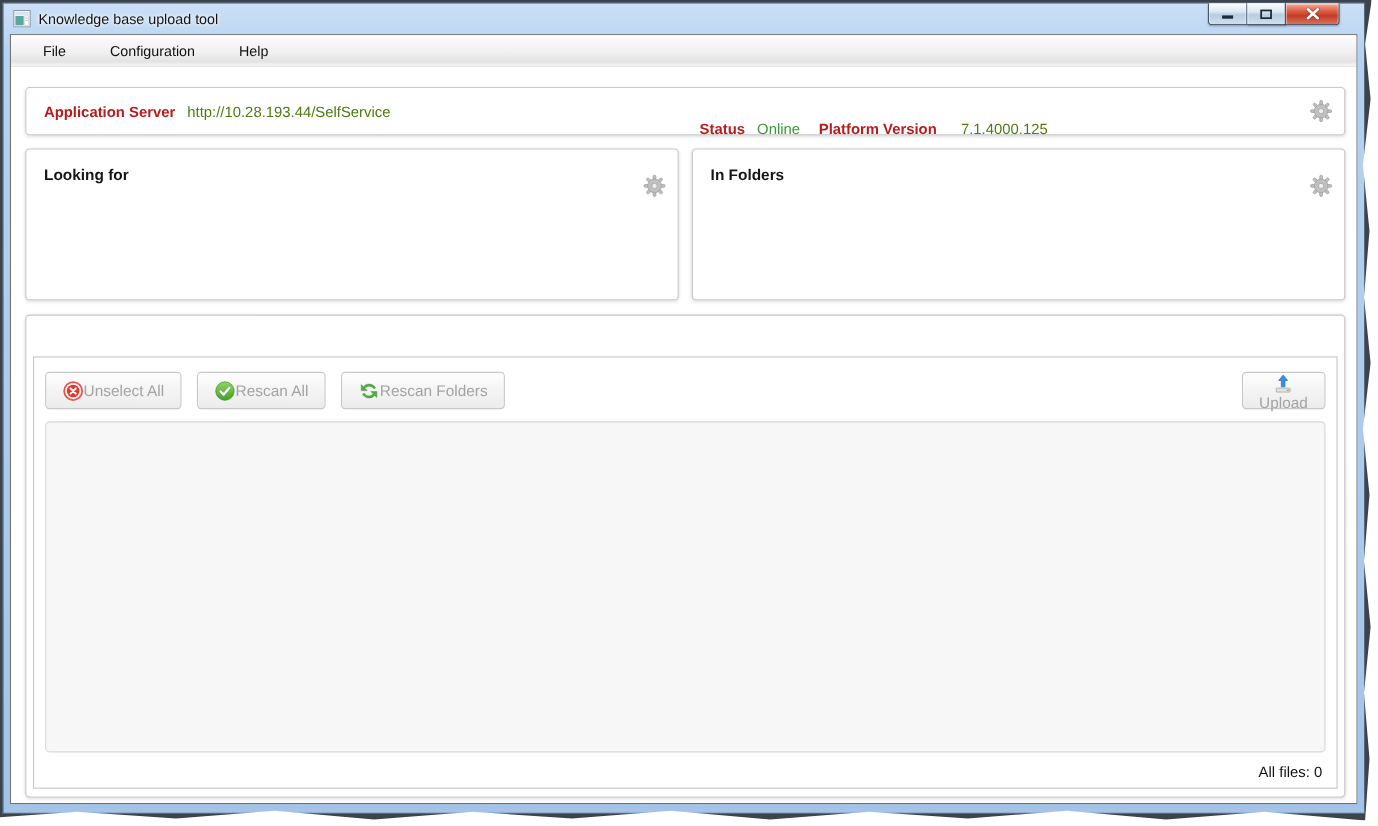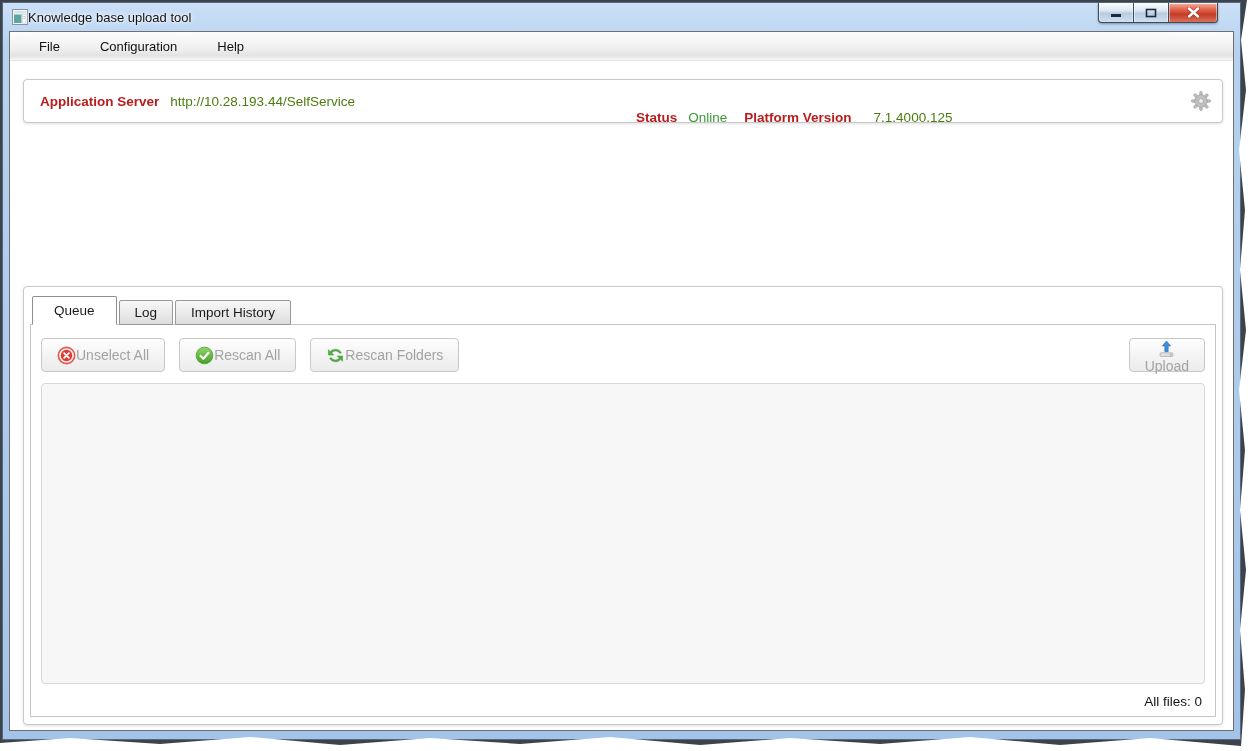--- a/index.html
+++ b/index.html
@@ -13,21 +13,21 @@
       1240px 270px,1246px 330px,1239px 390px,1245px 450px,1240px 510px,1246px 570px,
       1240px 630px,1245px 690px,1241px 746px,1150px 738px,1060px 745px,970px 737px,
       880px 744px,790px 738px,700px 745px,610px 737px,520px 744px,430px 738px,340px 745px,
       250px 737px,160px 744px,70px 738px,0px 743px);}
 
   
   .window{position:absolute;left:2px;top:2px;width:1237px;height:736px;
     border:1px solid #54687f;
     background:linear-gradient(180deg,#cce0f7 0%,#b6d2f0 6%,#aecbec 50%,#a4c3e8 100%);}
   .titlebar{position:absolute;left:0;top:0;right:0;height:28px;display:flex;align-items:center;
-    padding-left:9px;}
+    padding-left:9px;gap:7px;}
   .title{font-size:13px;color:#121212;text-shadow:0 0 6px #fff,0 0 3px #fff;}
   .winbtns{position:absolute;top:0;right:22px;display:flex;z-index:5;
     filter:drop-shadow(0 1px 1px rgba(0,0,0,.35));}
   .winbtn{width:34px;height:19px;border:1px solid #3c4c5c;border-top:none;
     display:flex;align-items:center;justify-content:center;
     background:linear-gradient(180deg,#fdfeff 0%,#dbe7f3 40%,#b8cce1 55%,#cfe0ef 100%);
     box-shadow:inset 0 1px 0 rgba(255,255,255,.75),inset 1px 0 0 rgba(255,255,255,.45),
       inset -1px 0 0 rgba(255,255,255,.45);}
   .winbtn.min{border-radius:0 0 0 4px;}
   .winbtn.max{border-left:none;}
@@ -167,27 +167,40 @@
               <span class="b" style="margin-left:6px;">Platform Version</span>
               <span class="v">7.1.4000.125</span>
             </div>
             <span class="gear">
               <svg width="22" height="22">
                   <use href="#gearsym"></use>
                 </svg>
             </span>
           </div>
 
+          <div class="half-row">
+            <div class="card half-card">
+              <div class="card-title">Looking for</div>
+              <span class="gear">
+                <svg width="22" height="22">
+                    <use href="#gearsym"></use>
+                  </svg>
+              </span>
+            </div>
+            <div class="card half-card">
+              <div class="card-title">In Folders</div>
+              <span class="gear">
+                <svg width="22" height="22">
+                    <use href="#gearsym"></use>
+                  </svg>
+              </span>
+            </div>
+          </div>
 
           <div class="card main-card">
-            <div class="tabstrip">
-              <div class="tab active">Queue</div>
-              <div class="tab">Log</div>
-              <div class="tab">Import History</div>
-            </div>
 
             <div class="tabpage">
 
               <div class="toolbar">
                 <button class="btn">
                   <span class="bicon">
                     <svg viewBox="0 0 20 20" width="19" height="19" xmlns="http://www.w3.org/2000/svg">
                       <circle cx="10" cy="10" r="8.6" fill="#fdecec" stroke="#e05a52" stroke-width="1.7"></circle>
                       <circle cx="10" cy="10" r="6" fill="#dd3b32"></circle>
                       <path d="M7.5 7.5l5 5M12.5 7.5l-5 5" stroke="#fff" stroke-width="1.9" stroke-linecap="round"></path>

